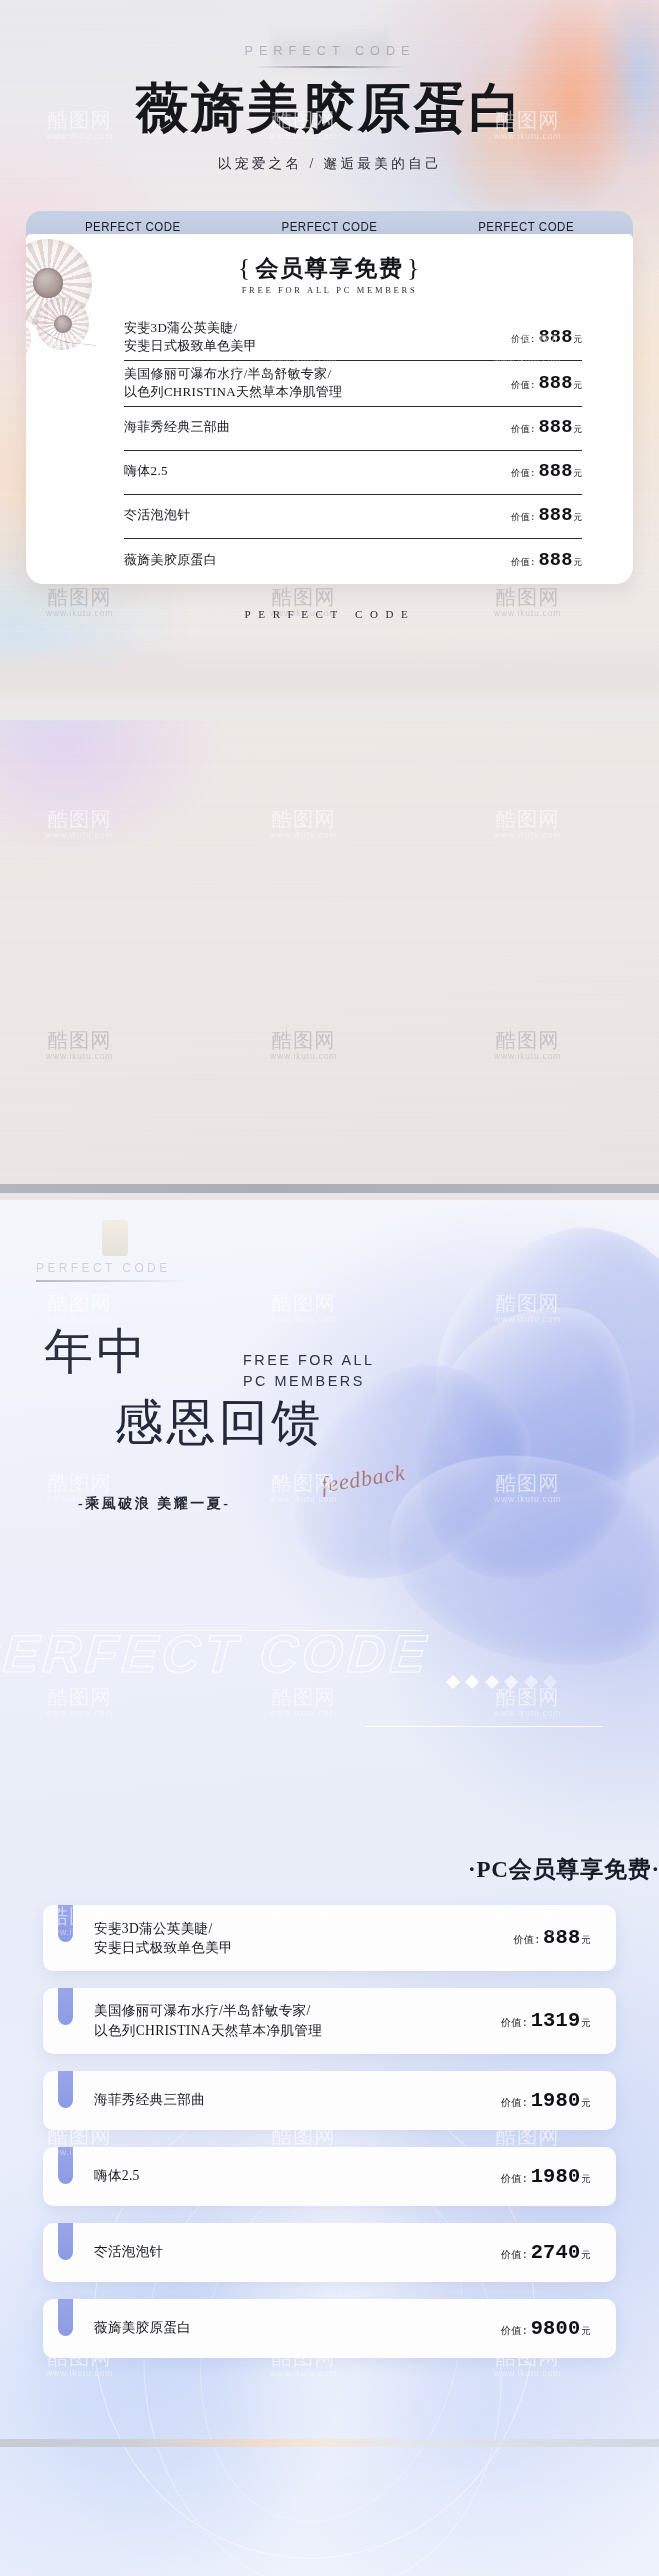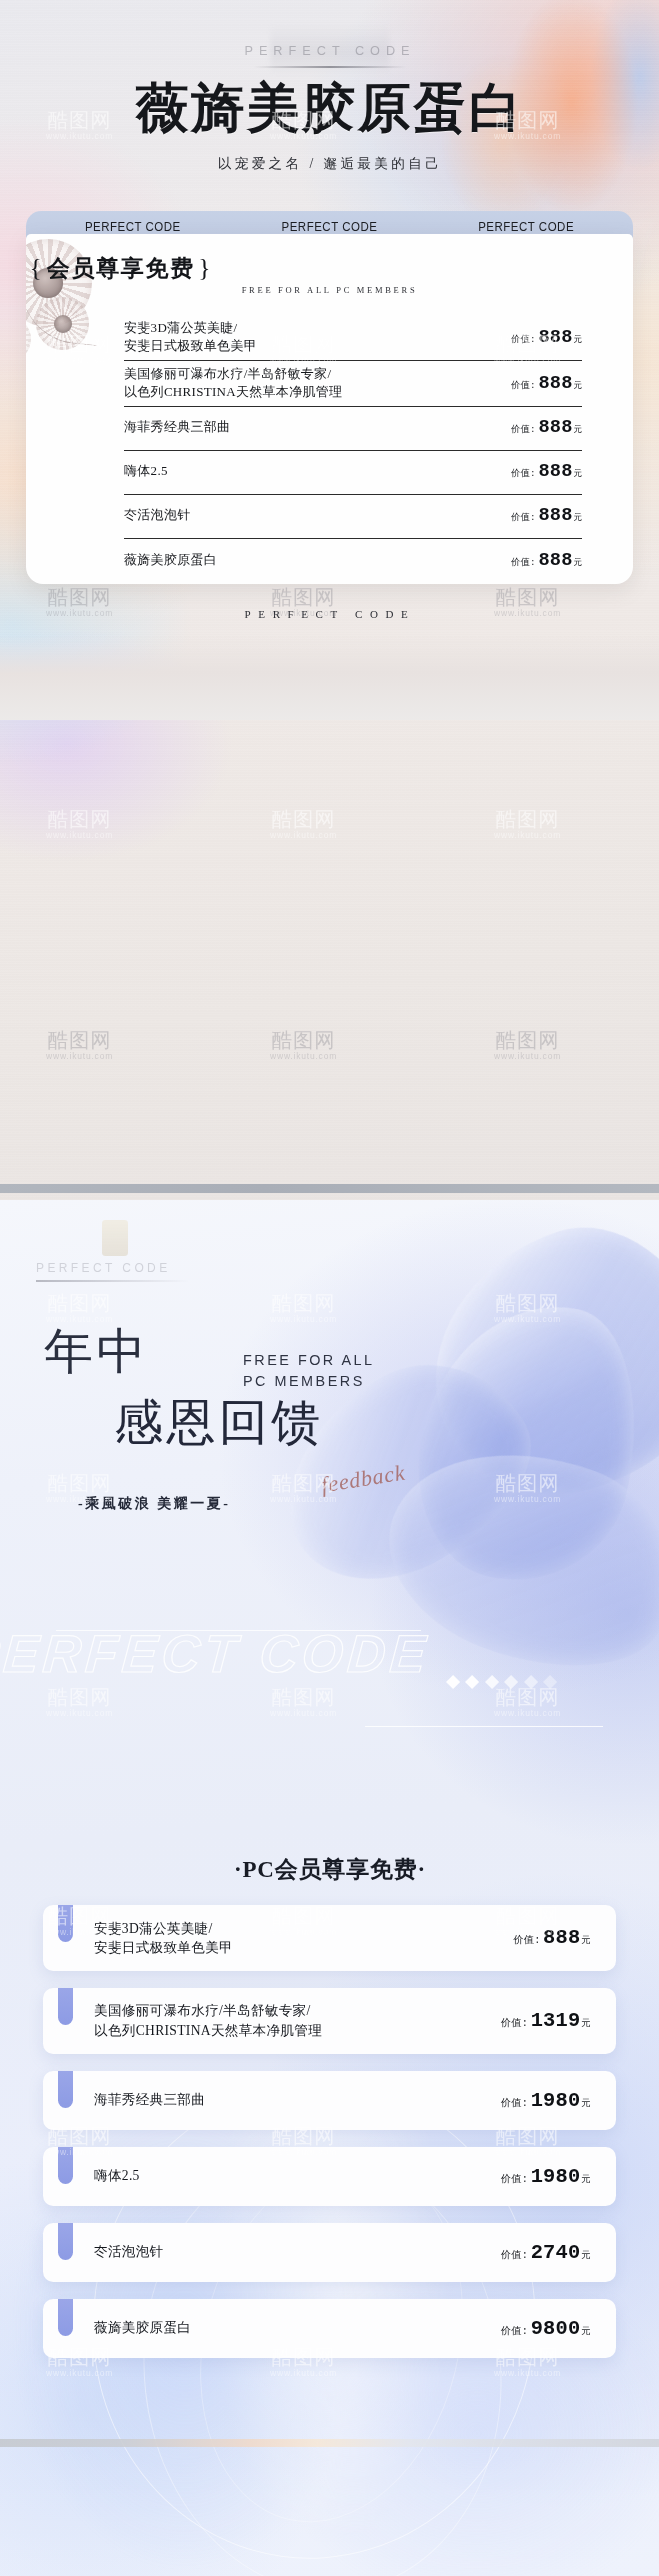--- a/index.html
+++ b/index.html
@@ -113,21 +113,21 @@
   .f1 { left:-22px; top:5.1px; width:88px; height:88px; opacity:.92; }
   .f2 { left:10.2px; top:63px; width:53px; height:53px; opacity:.85; }
   .f3 { left:-41px; top:82px; width:46px; height:46px; opacity:.6; }
   .stem {
     position:absolute; left:-8.5px; top:49px; width:82px; height:59px;
     border-bottom:1.2px solid rgba(178,162,160,.75);
     border-radius:0 0 0 59px; transform:rotate(6deg);
   }
 
   .card1-title {
-    position:absolute; left:0; right:0; top:18.7px; 
+    position:absolute; left:0; right:0; top:18.7px; text-align:center;
     font-size:23px; letter-spacing:1.7px; color:#14161a; font-weight:700;
     font-family:"Liberation Serif", serif;
   }
   .card1-title .brace { font-weight:400; font-size:25.5px; padding:0 3.4px; }
   .card1-sub {
     position:absolute; left:0; right:0; top:51px; text-align:center;
     font-size:8.5px; letter-spacing:2.7px; color:#2e3036;
     font-family:"Liberation Serif", serif;
   }
 
@@ -260,21 +260,21 @@
     position:absolute; left:448px; top:477px; display:flex; gap:9.3px;
   }
   .diamonds i {
     width:10.2px; height:10.2px; background:rgba(255,255,255,.95);
     transform:rotate(45deg); display:block;
   }
   .diamonds i:nth-child(3){ opacity:.85 } .diamonds i:nth-child(4){ opacity:.7 }
   .diamonds i:nth-child(5){ opacity:.55 } .diamonds i:nth-child(6){ opacity:.4 }
 
   .sec2-title {
-    position:absolute; left:0; right:0; top:654px; text-align:center;
+    position:absolute; left:0; right:0; top:654px; text-align:right;
     font-size:23px; letter-spacing:0.8px; color:#181c26; font-weight:700;
     font-family:"Liberation Serif", serif;
   }
 
   .list2 { position:absolute; left:43px; top:705px; width:573px; }
   .card2 {
     position:relative; background:#fdfdfe; border-radius:10.2px;
     box-shadow:0 5.1px 15.3px rgba(120,135,190,.16);
     margin-bottom:17px; padding:13.6px 25.5px 13.6px 51px;
     display:flex; align-items:center; justify-content:space-between;

